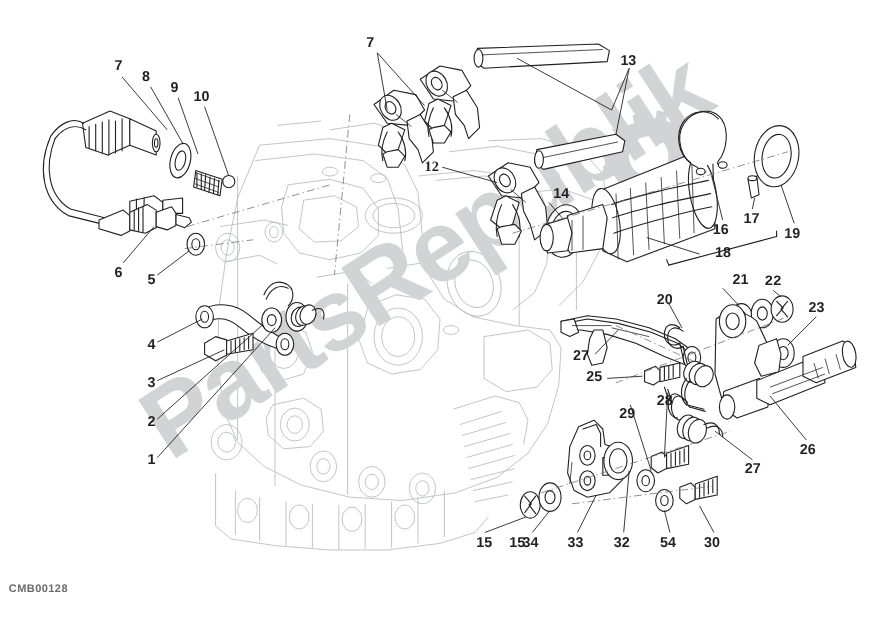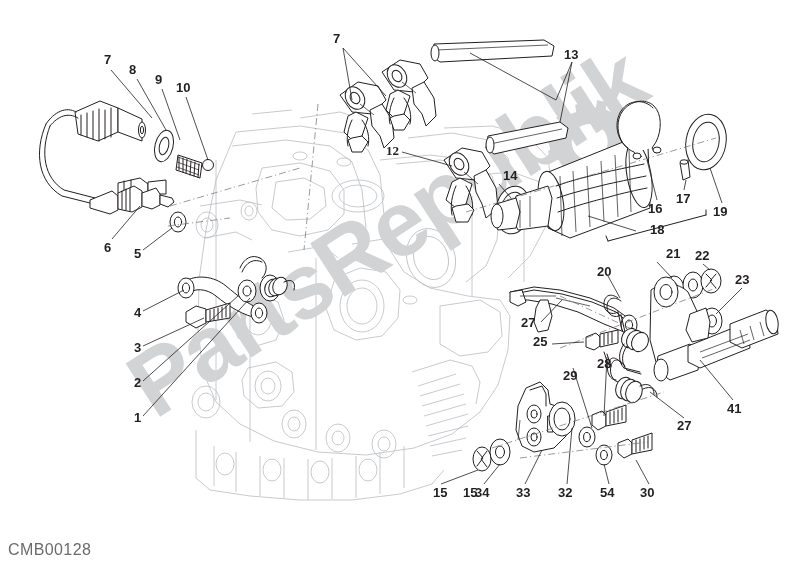--- a/index.html
+++ b/index.html
@@ -1,20 +1,20 @@
 <!DOCTYPE html>
 <html><head>
 <meta charset="utf-8">
 <style>
   html,body{margin:0;padding:0;background:#fff;}
   body{width:800px;height:564px;font-family:"Liberation Sans",sans-serif;overflow:hidden;}
   #stage{position:relative;width:800px;height:564px;background:#ffffff;}
   #stage svg{position:absolute;left:0;top:0;}
   .lbl{position:absolute;font-family:"Liberation Sans",sans-serif;font-size:13px;font-weight:600;color:#231f20;line-height:1;white-space:nowrap;}
-  #partcode{position:absolute;left:8px;top:541px;font-size:16px;font-weight:400;color:#6b6b6b;letter-spacing:.4px;}
+  #partcode{position:absolute;left:8px;top:530px;font-size:10px;font-weight:700;color:#6b6b6b;letter-spacing:.4px;}
 </style>
 </head>
 <body>
 
 <div id="stage">
 
   <svg width="800" height="564" viewBox="0 0 800 564">
     <defs>
       <style>
         .ln{fill:none;stroke:#231f20;stroke-width:1;stroke-linecap:round;stroke-linejoin:round;}
@@ -446,25 +446,25 @@
   <div class="lbl" style="left:386px;top:144px;font-family:Liberation Serif, serif;">12</div>
   <div class="lbl" style="left:564px;top:48px;">13</div>
   <div class="lbl" style="left:503px;top:169px;">14</div>
   <div class="lbl" style="left:463px;top:486px;">15</div>
   <div class="lbl" style="left:648px;top:202px;">16</div>
   <div class="lbl" style="left:676px;top:192px;">17</div>
   <div class="lbl" style="left:650px;top:223px;">18</div>
   <div class="lbl" style="left:713px;top:205px;">19</div>
   <div class="lbl" style="left:597px;top:265px;">20</div>
   <div class="lbl" style="left:666px;top:247px;">21</div>
-  <div class="lbl" style="left:695px;top:249px;">22</div>
+  <div class="lbl" style="left:695px;top:249px;font-family:Liberation Mono, monospace;">22</div>
   <div class="lbl" style="left:735px;top:273px;">23</div>
   <div class="lbl" style="left:521px;top:316px;">27</div>
   <div class="lbl" style="left:533px;top:335px;">25</div>
-  <div class="lbl" style="left:727px;top:402px;">41</div>
+  <div class="lbl" style="left:727px;top:402px;">26</div>
   <div class="lbl" style="left:677px;top:419px;">27</div>
   <div class="lbl" style="left:597px;top:357px;">28</div>
   <div class="lbl" style="left:563px;top:369px;">29</div>
   <div class="lbl" style="left:640px;top:486px;text-align:right;">30</div>
   <div class="lbl" style="left:600px;top:486px;">54</div>
   <div class="lbl" style="left:558px;top:486px;">32</div>
   <div class="lbl" style="left:516px;top:486px;">33</div>
   <div class="lbl" style="left:475px;top:486px;">34</div>
   <div class="lbl" style="left:433px;top:486px;">15</div>
 

